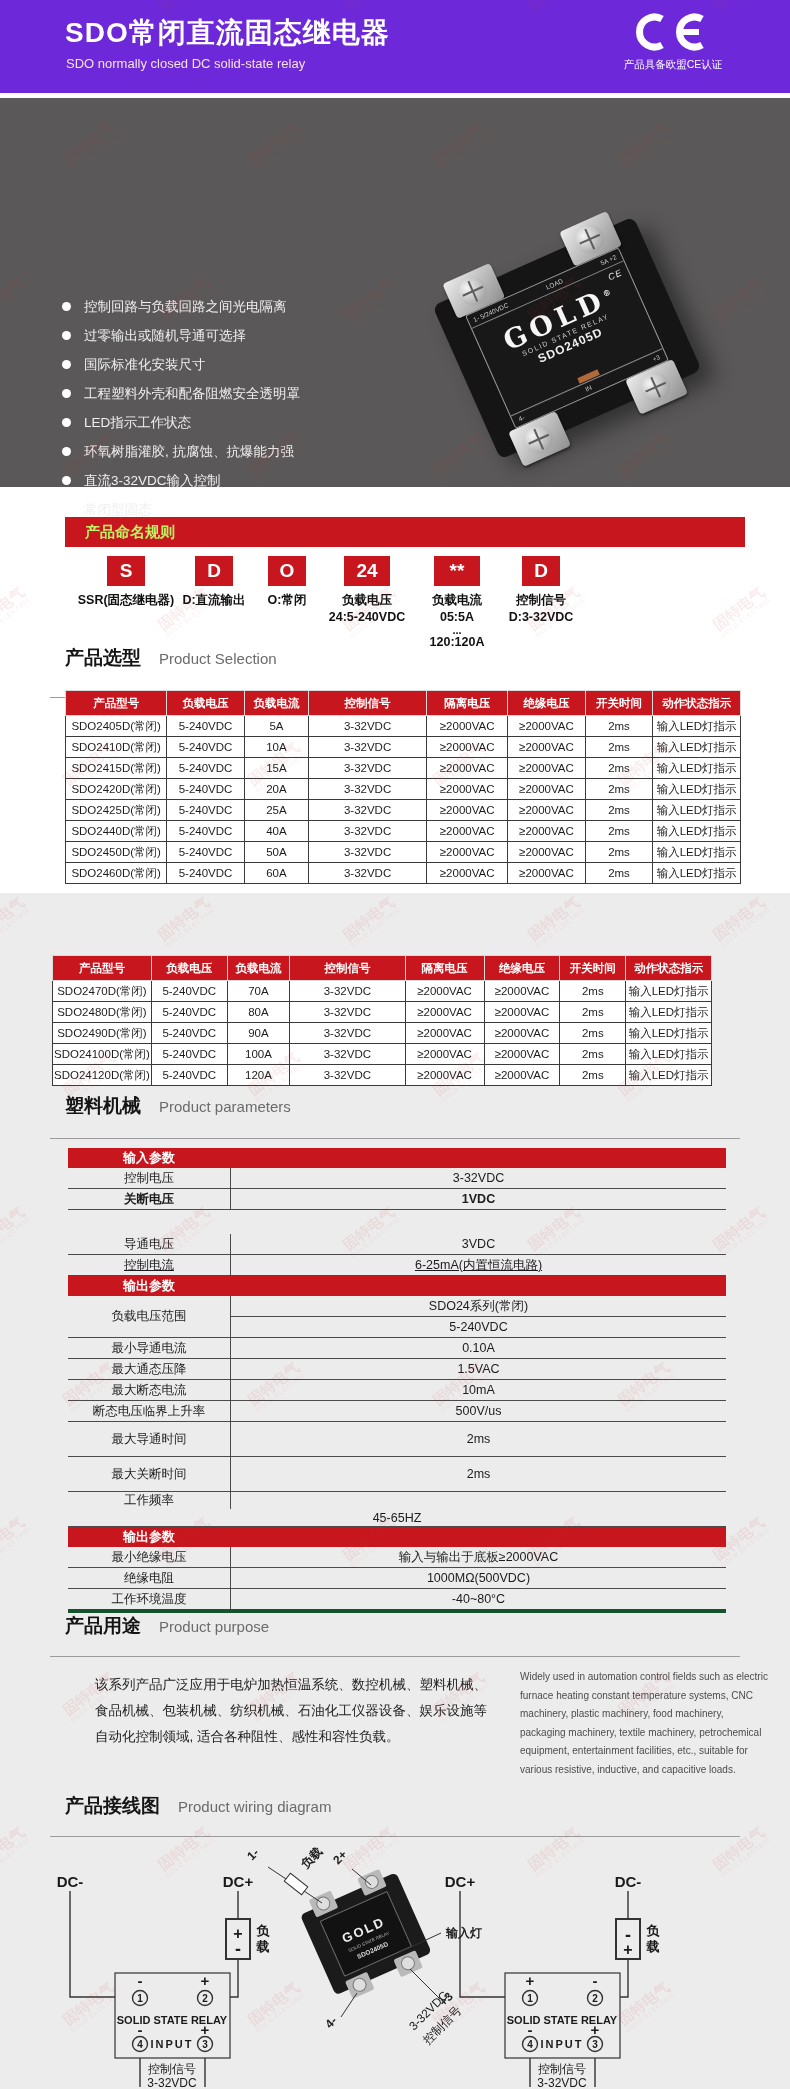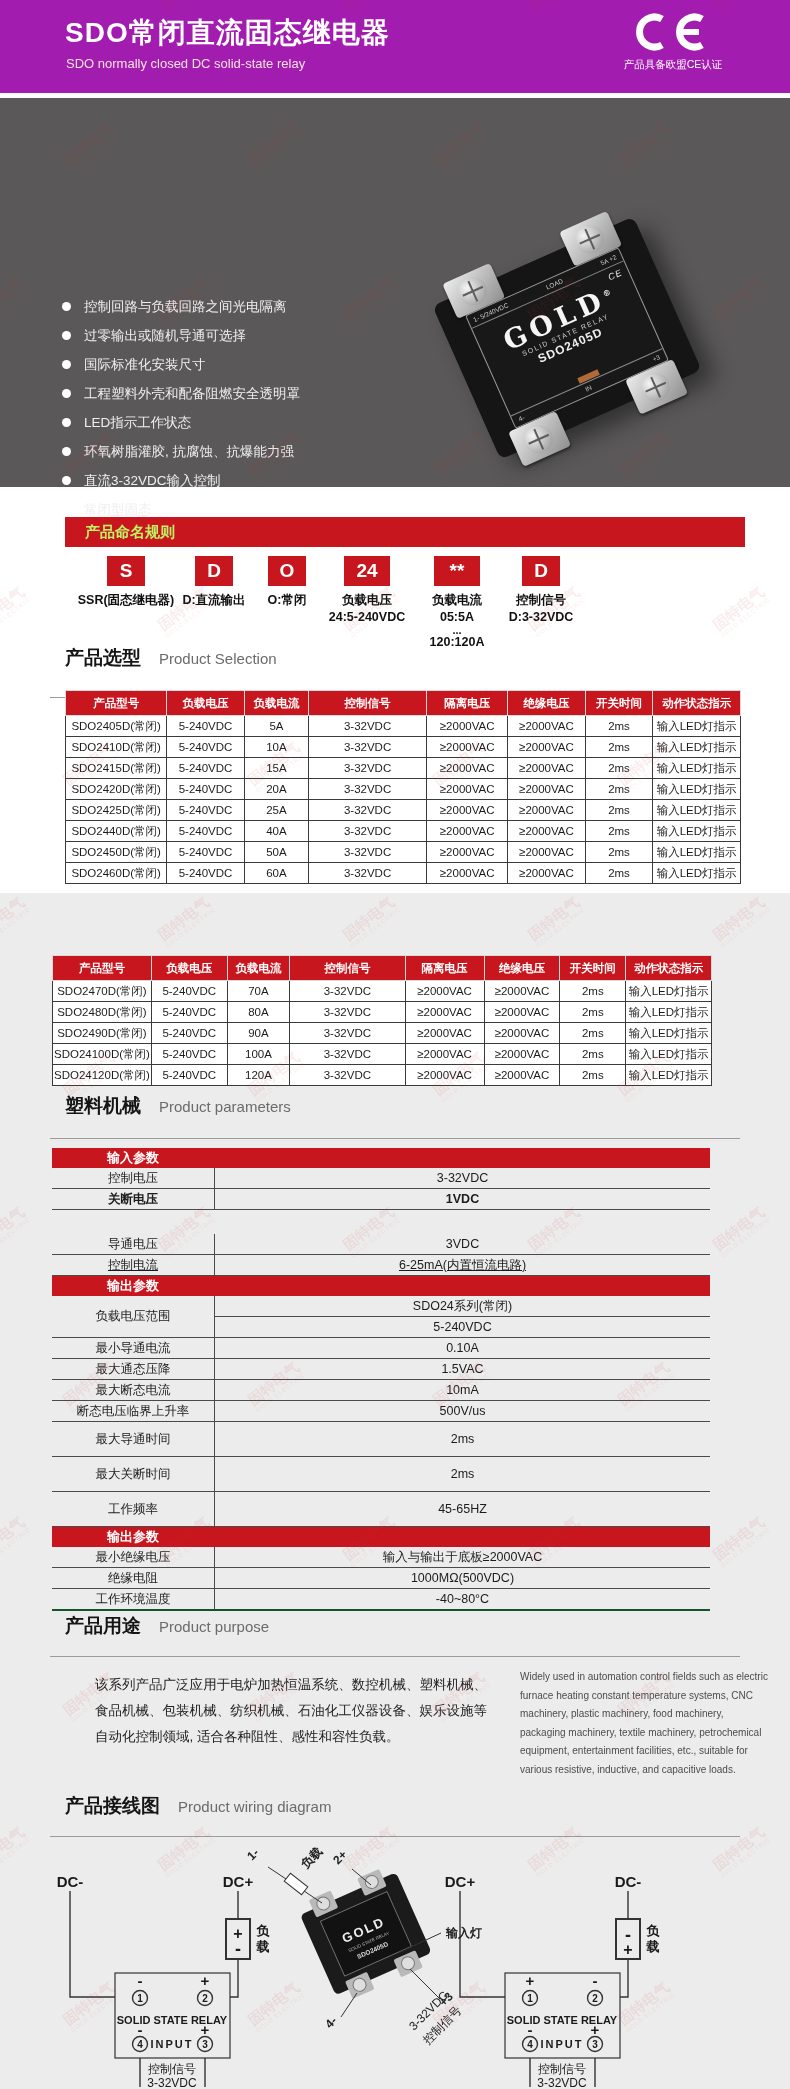--- a/index.html
+++ b/index.html
@@ -1,20 +1,20 @@
 <!DOCTYPE html>
 <html><head>
 <meta charset="utf-8">
 <style>
   html,body{margin:0;padding:0;}
   body{width:790px;height:2089px;position:relative;overflow:hidden;background:#ffffff;
        font-family:"Liberation Sans","DejaVu Sans",sans-serif;color:#1a1a1a;}
   .abs{position:absolute;}
   
-  .hdr{left:0;top:0;width:790px;height:93px;background:#a21caf;}
+  .hdr{left:0;top:0;width:790px;height:93px;background:#6d28d9;}
   .hdr-title{left:65px;top:14px;color:#fff;font-size:28px;font-weight:bold;letter-spacing:1px;}
   .hdr-sub{left:66px;top:56px;color:#f6e3e3;font-size:13px;}
   .ce-wrap{left:612px;top:12px;width:120px;text-align:center;color:#fff;}
   .ce-cap{left:598px;top:58px;width:150px;text-align:center;color:#fff;font-size:10.5px;}
   
   .dark{left:0;top:98px;width:790px;height:389px;background:#5a5858;}
   .feat-list{left:62px;top:194px;width:330px;}
   .feat{display:flex;align-items:center;height:29px;color:#f0efef;font-size:13.5px;}
   .dot{width:9px;height:9px;border-radius:50%;background:#fff;margin-right:13px;flex:none;}
   
@@ -53,21 +53,21 @@
   .h2 .en{font-weight:normal;font-size:15px;color:#6b6b6b;margin-left:18px;}
   .rule{border-top:1px solid #9b9b9b;left:50px;width:690px;height:0;}
   
   table.sel{border-collapse:collapse;width:100%;table-layout:fixed;background:#fff;}
   table.sel th{background:#c8161e;color:#fff;font-size:11.5px;font-weight:bold;border:1px solid #d8d8d8;height:24px;padding:0;}
   table.sel td{border:1px solid #3a3a3a;font-size:11.5px;color:#1c1c1c;text-align:center;height:20px;padding:0;}
   .tbl1{left:65px;top:690px;width:676px;}
   .tbl2{left:52px;top:955px;width:660px;}
   .grayband{left:0;top:893px;width:790px;height:1196px;background:#edecec;}
   
-  .ptable{left:52px;top:1148px;width:658px;border-bottom:2px solid #14532d;}
+  .ptable{left:68px;top:1148px;width:658px;border-bottom:4px solid #14532d;}
   .param-bar{height:20px;line-height:20px;background:#c8161e;color:#fff;font-size:13px;font-weight:bold;padding-left:55px;}
   .prow{display:flex;border-bottom:1px solid #4a4a4a;font-size:12.5px;color:#1c1c1c;}
   .prow:last-child{border-bottom:none;}
   .plabel{width:162px;border-right:1px solid #4a4a4a;display:flex;align-items:center;justify-content:center;flex:none;}
   .pval{flex:1;display:flex;align-items:center;justify-content:center;}
   .pval2{flex:1;display:flex;flex-direction:column;}
   .pval2 div{height:20px;display:flex;align-items:center;justify-content:center;}
   .pval2 div:first-child{border-bottom:1px solid #4a4a4a;}
   
   .zh-par{left:95px;top:1672px;width:392px;font-size:13.5px;line-height:26px;color:#222;text-align:justify;}
@@ -442,21 +442,21 @@
       <div class="pval">500V/us</div>
     </div>
     <div class="prow" style="height: 34px;">
       <div class="plabel">最大导通时间</div>
       <div class="pval">2ms</div>
     </div>
     <div class="prow" style="height: 34px;">
       <div class="plabel">最大关断时间</div>
       <div class="pval">2ms</div>
     </div>
-    <div class="prow" style="height: 34px;">
+    <div class="prow" style="height: 34px; flex-direction: column;">
       <div class="plabel">工作频率</div>
       <div class="pval">45-65HZ</div>
     </div>
     <div class="param-bar">输出参数</div>
     <div class="prow" style="height: 20px;">
       <div class="plabel">最小绝缘电压</div>
       <div class="pval">输入与输出于底板≥2000VAC</div>
     </div>
     <div class="prow" style="height: 20px;">
       <div class="plabel">绝缘电阻</div>

